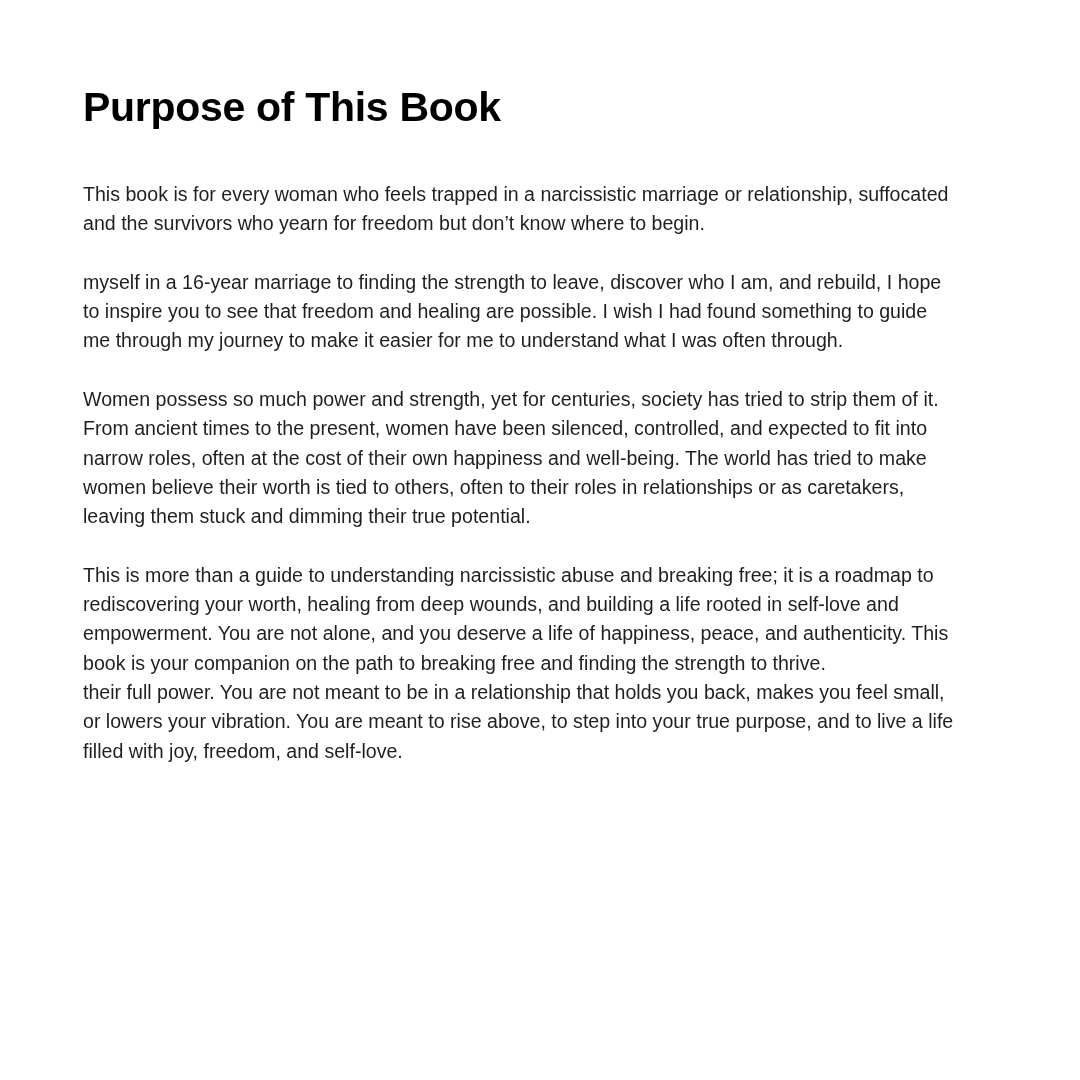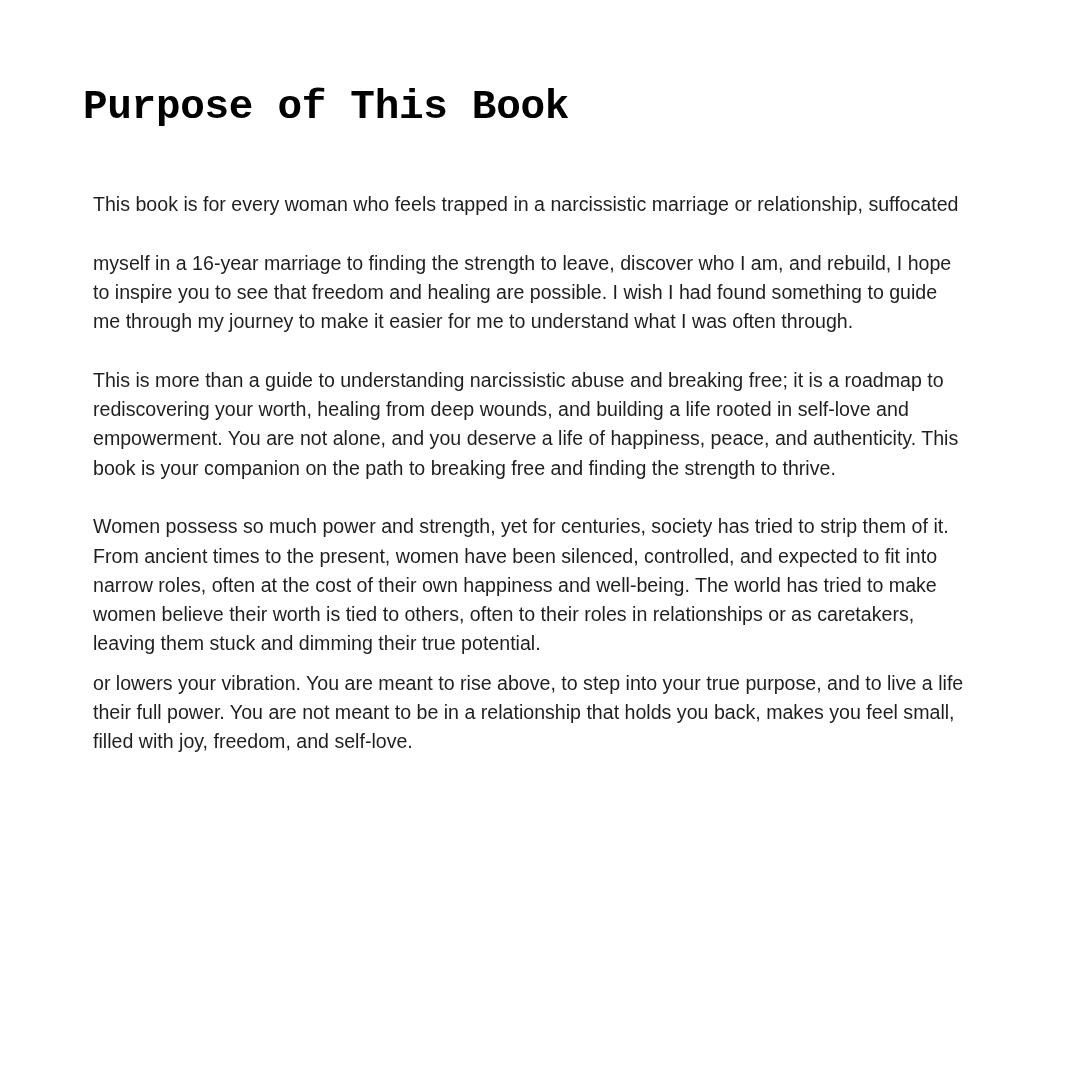--- a/index.html
+++ b/index.html
@@ -17,81 +17,82 @@
       position: absolute;
       left: 83px;
       top: 0;
       width: 940px;
     }
     .title {
       position: absolute;
       left: 0;
       top: 82px;
       margin: 0;
-      font-family: Liberation Mono, monospace;
+      font-family: Liberation Sans, sans-serif;
       font-weight: 700;
       font-size: 41px;
       line-height: 50px;
       color: #000000;
       letter-spacing: -0.3px;
       white-space: nowrap;
     }
     .body {
       position: absolute;
       left: 0;
       top: 180px;
       width: 940px;
       font-family: "Liberation Sans", sans-serif;
       font-size: 19.6px;
       line-height: 29.3px;
       color: #1f1f1f;
     }
     .para {
-      margin: 10px;
+      margin: 0;
     }
     .para.gap {
       margin-top: 29.3px;
     }
     .line {
       display: block;
       white-space: nowrap;
     }
   </style>
 </head>
 <body>
 
 <div class="page">
   <h1 class="title">Purpose of This Book</h1>
 
   <div class="body">
     <p class="para">
       <span class="line">This book is for every woman who feels trapped in a narcissistic marriage or relationship, suffocated</span>
+      <span class="line">and the survivors who yearn for freedom but don’t know where to begin.</span>
     </p>
 
     <p class="para gap">
       <span class="line">myself in a 16-year marriage to finding the strength to leave, discover who I am, and rebuild, I hope</span>
       <span class="line">to inspire you to see that freedom and healing are possible. I wish I had found something to guide</span>
       <span class="line">me through my journey to make it easier for me to understand what I was often through.</span>
-    </p>
-
-    <p class="para gap">
-      <span class="line">This is more than a guide to understanding narcissistic abuse and breaking free; it is a roadmap to</span>
-      <span class="line">rediscovering your worth, healing from deep wounds, and building a life rooted in self-love and</span>
-      <span class="line">empowerment. You are not alone, and you deserve a life of happiness, peace, and authenticity. This</span>
-      <span class="line">book is your companion on the path to breaking free and finding the strength to thrive.</span>
     </p>
 
     <p class="para gap">
       <span class="line">Women possess so much power and strength, yet for centuries, society has tried to strip them of it.</span>
       <span class="line">From ancient times to the present, women have been silenced, controlled, and expected to fit into</span>
       <span class="line">narrow roles, often at the cost of their own happiness and well-being. The world has tried to make</span>
       <span class="line">women believe their worth is tied to others, often to their roles in relationships or as caretakers,</span>
       <span class="line">leaving them stuck and dimming their true potential.</span>
     </p>
 
+    <p class="para gap">
+      <span class="line">This is more than a guide to understanding narcissistic abuse and breaking free; it is a roadmap to</span>
+      <span class="line">rediscovering your worth, healing from deep wounds, and building a life rooted in self-love and</span>
+      <span class="line">empowerment. You are not alone, and you deserve a life of happiness, peace, and authenticity. This</span>
+      <span class="line">book is your companion on the path to breaking free and finding the strength to thrive.</span>
+    </p>
+
     <p class="para">
+      <span class="line">their full power. You are not meant to be in a relationship that holds you back, makes you feel small,</span>
       <span class="line">or lowers your vibration. You are meant to rise above, to step into your true purpose, and to live a life</span>
-      <span class="line">their full power. You are not meant to be in a relationship that holds you back, makes you feel small,</span>
       <span class="line">filled with joy, freedom, and self-love.</span>
     </p>
 
   </div>
 </div>
 
 </body></html>

